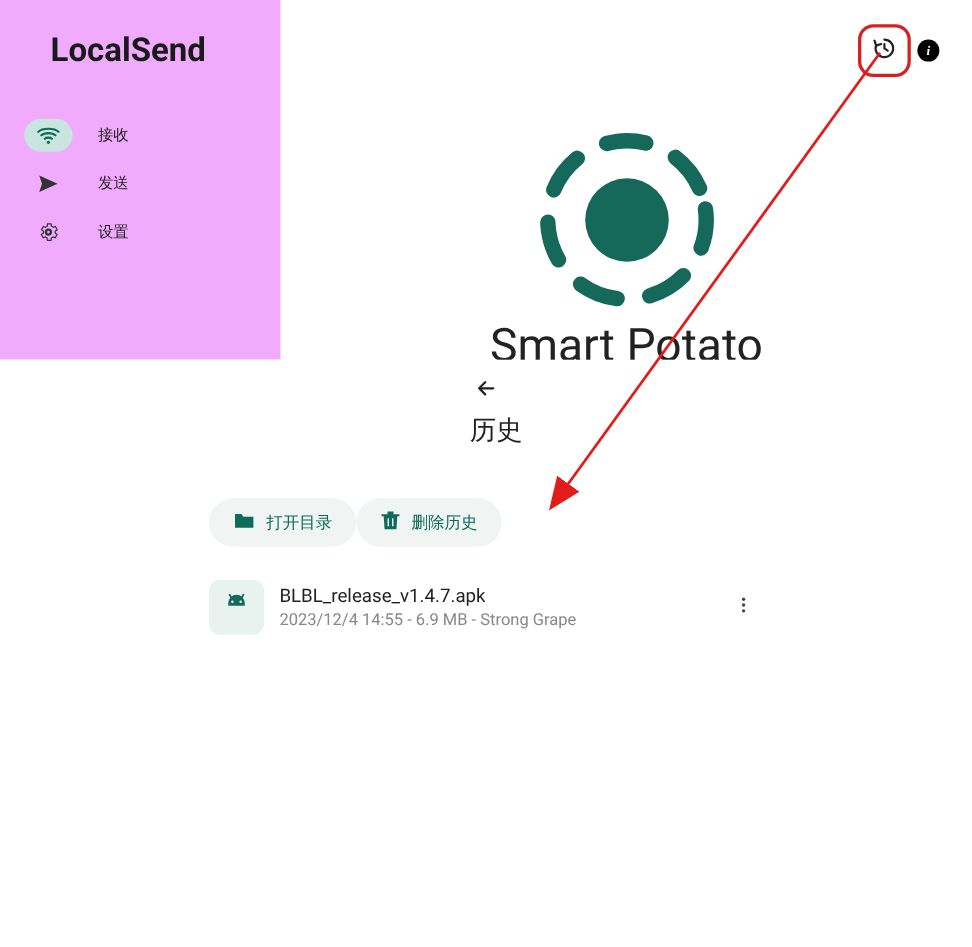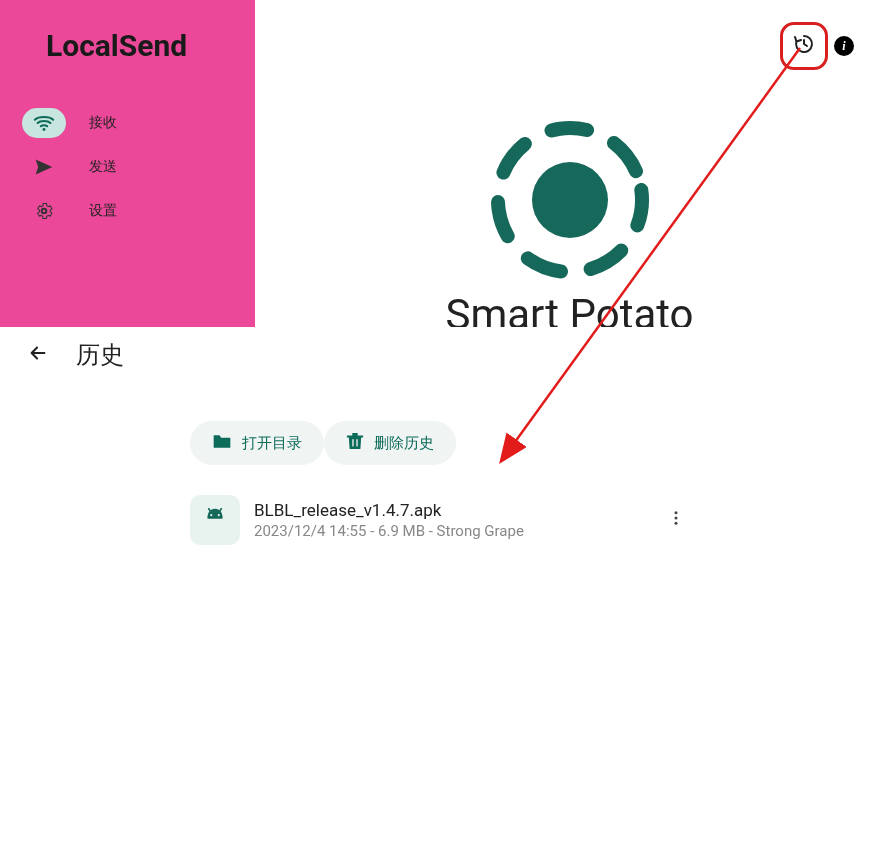--- a/index.html
+++ b/index.html
@@ -14,21 +14,21 @@
       background: #ffffff;
       position: relative;
       overflow: hidden;
     }
     .sidebar {
       position: absolute;
       left: 0;
       top: 0;
       width: 255px;
       height: 327px;
-      background: #ec4899;
+      background: #f0abfc;
       padding-top: 28px;
     }
     .app-title {
       font-size: 30px;
       font-weight: 700;
       color: #1a1a1a;
       padding-left: 46px;
       margin-bottom: 38px;
     }
     .nav-item {
@@ -117,20 +117,21 @@
       top: 327px;
       right: 0;
       bottom: 0;
       background: #ffffff;
     }
     .history-header {
       display: flex;
       align-items: center;
       padding: 8px 18px;
       margin-bottom: 38px;
+      flex-direction: column;
     }
     .back-btn {
       width: 40px;
       height: 40px;
       display: flex;
       align-items: center;
       justify-content: center;
       cursor: pointer;
     }
     .history-title {

